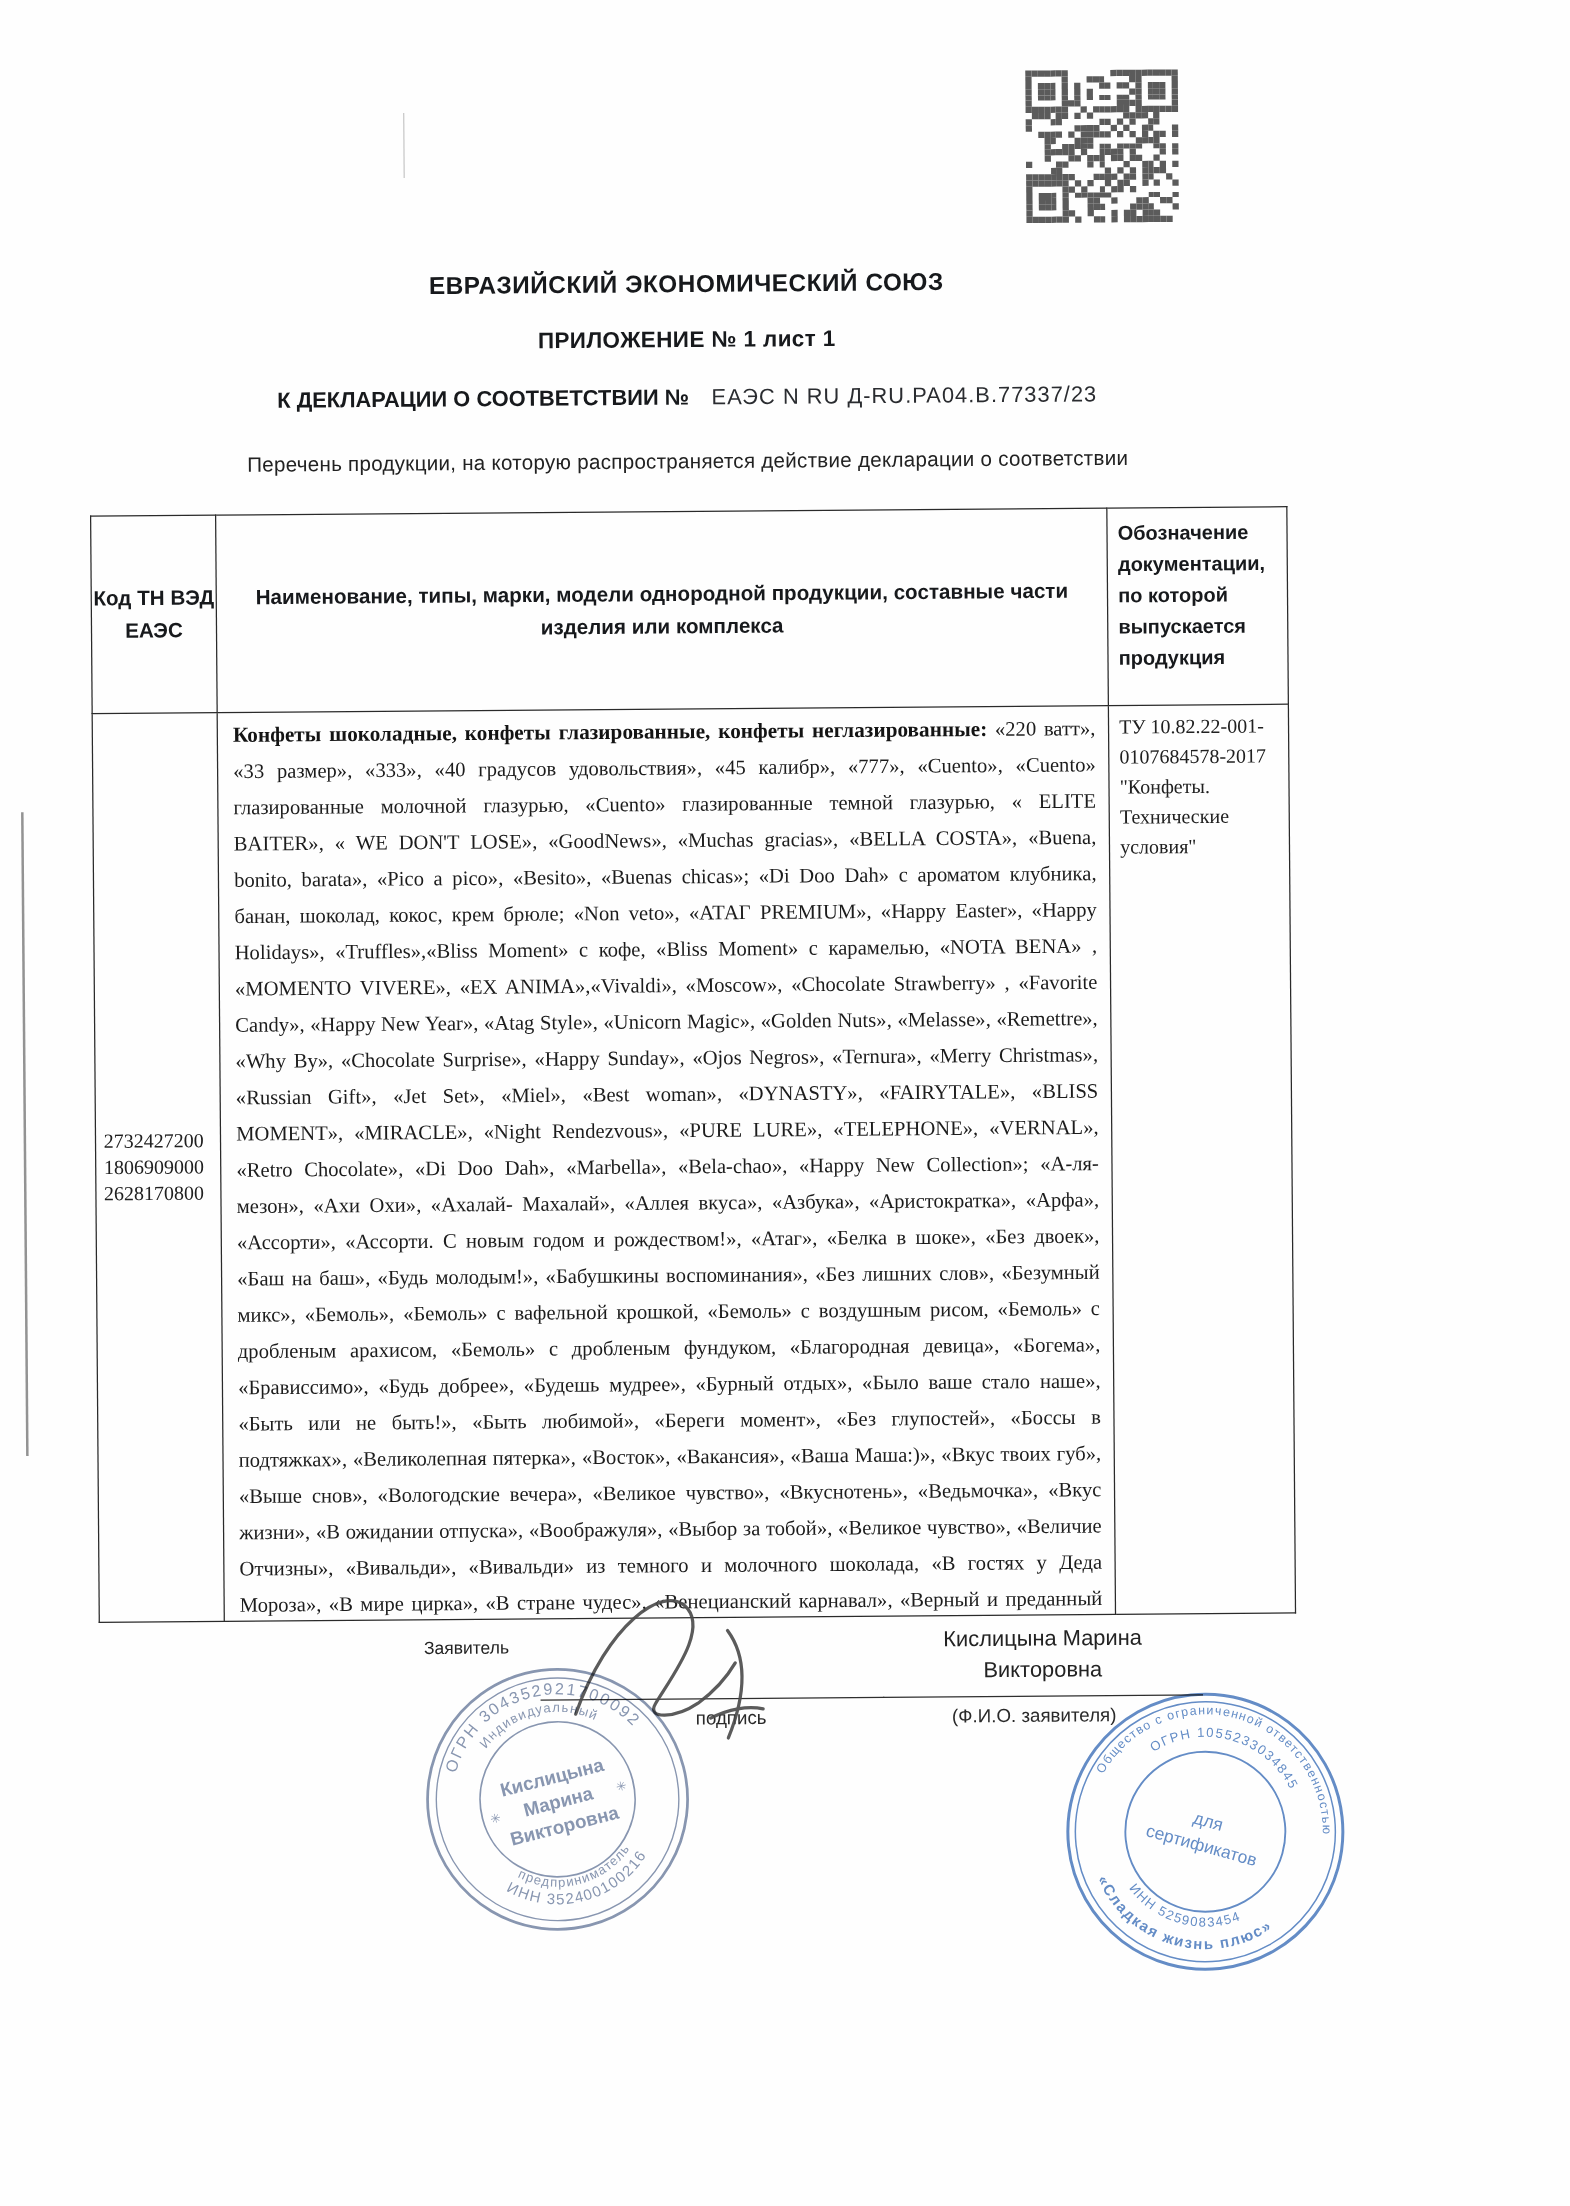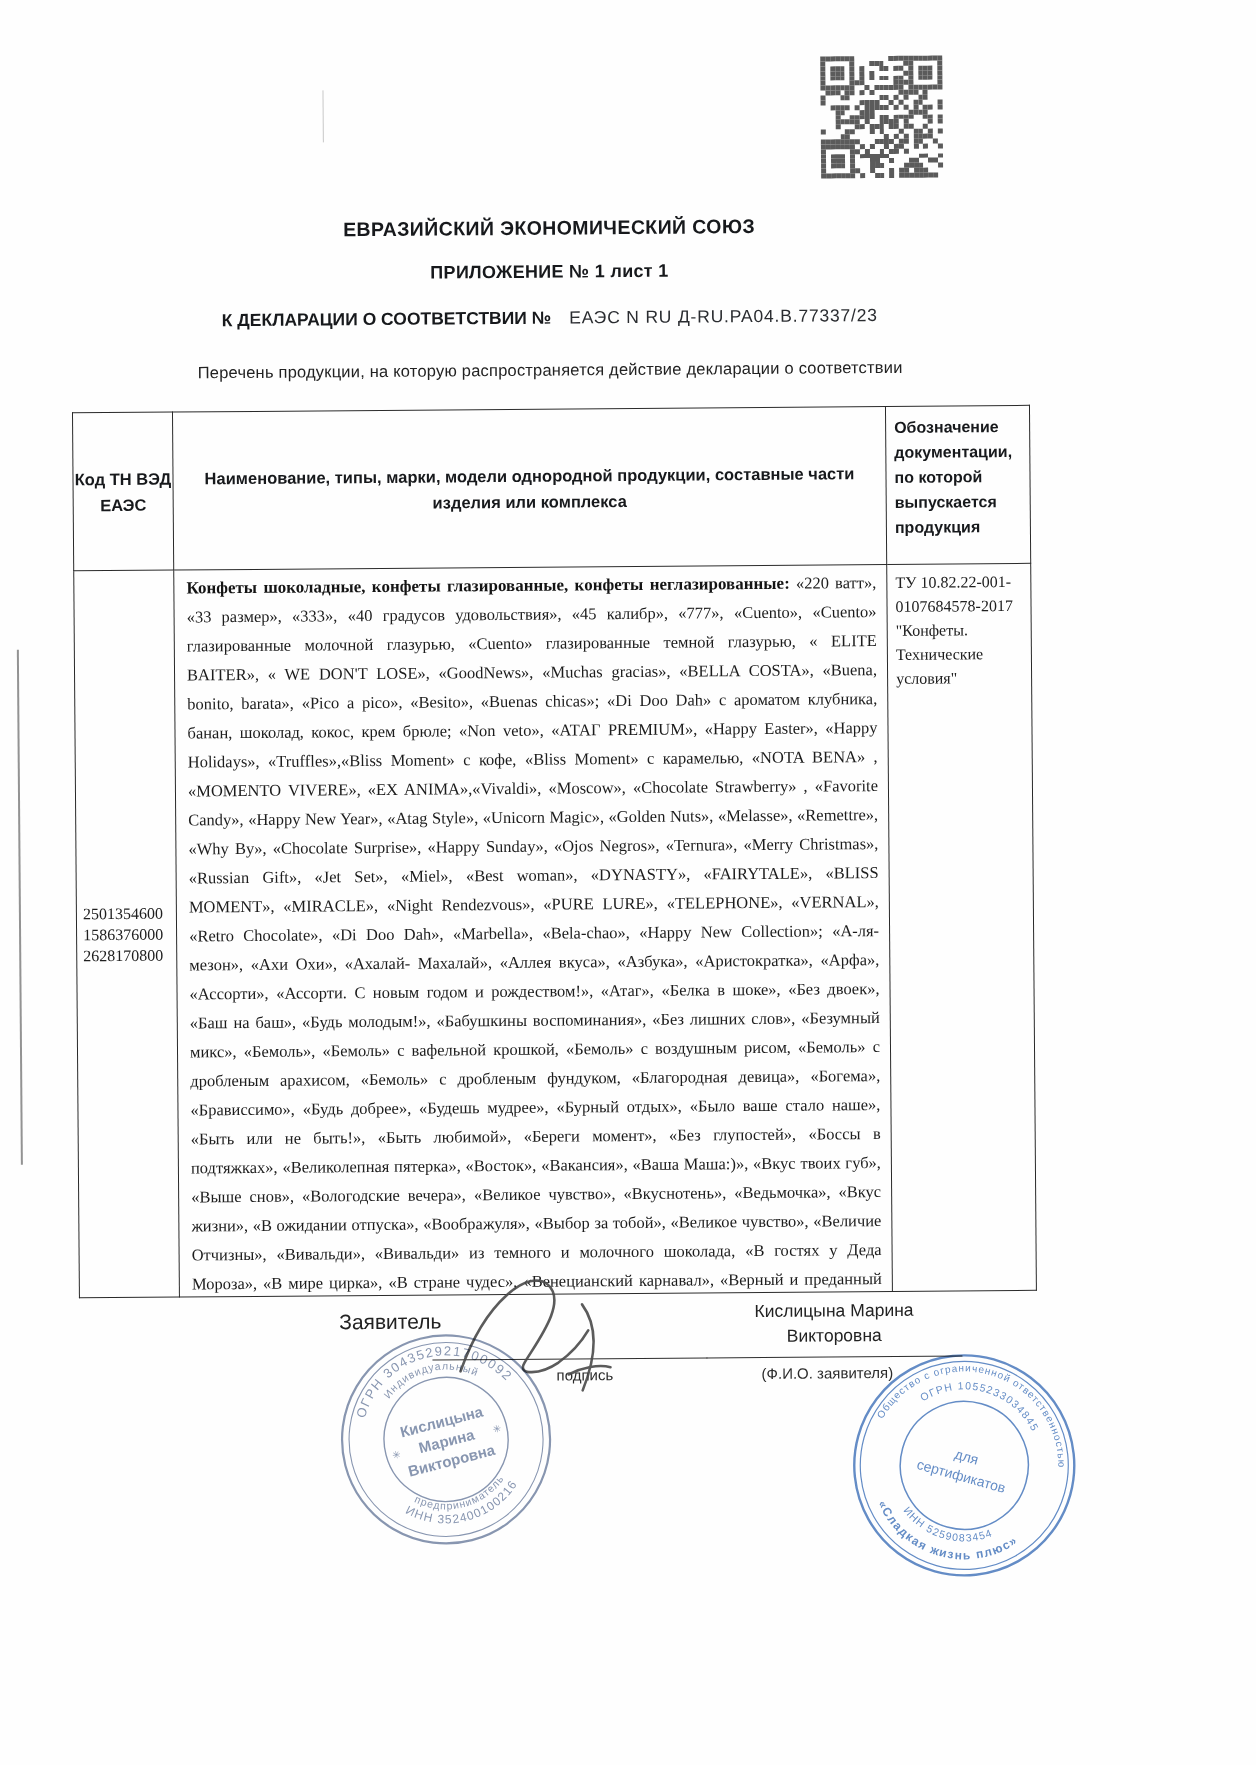--- a/index.html
+++ b/index.html
@@ -48,21 +48,21 @@
   td.codes { vertical-align: middle; font-family: "Liberation Serif", serif; font-size: 16px;
              line-height: 21px; padding-left: 6px; color: #202020; }
   td.product { vertical-align: top; padding: 3px 10px 0 12px; }
   .product-clip { height: 720px; overflow: hidden; font-family: "Liberation Serif", serif;
                   font-size: 16.5px; line-height: 29px; text-align: justify; color: #1c1c1c; }
   .product-clip .lead { font-weight: bold; font-size: 17px; color: #141414; }
   td.doc { vertical-align: top; font-family: "Liberation Serif", serif; font-size: 16px;
            line-height: 24px; padding: 6px 6px 0 8px; color: #202020; }
 
   
-  .applicant-label { position: absolute; left: 335px; top: 1308px; font-size: 21px; color: #222; }
+  .applicant-label { position: absolute; left: 335px; top: 1308px; font-size: 14px; color: #222; }
   .sig-line { position: absolute; left: 428px; top: 1358px; width: 275px; border-bottom: 1.6px solid #2e2e2e; }
   .sig-caption { position: absolute; left: 552px; top: 1366px; font-size: 15px; color: #2a2a2a; }
   .name-block { position: absolute; left: 702px; top: 1300px; width: 256px; text-align: center;
                 font-size: 17.5px; line-height: 25px; color: #222; }
   .name-line { position: absolute; left: 702px; top: 1358px; width: 256px; border-bottom: 1.6px solid #2e2e2e; }
   .name-caption { position: absolute; left: 757px; top: 1366px; font-size: 15px; color: #2a2a2a; }
 
   .signature { position: absolute; left: 448px; top: 1268px; width: 235px; height: 132px; opacity: .9; }
 
   .stamp { mix-blend-mode: multiply; }
@@ -726,22 +726,22 @@
       <thead>
         <tr>
           <th class="h-code">Код ТН ВЭД ЕАЭС</th>
           <th class="h-name">Наименование, типы, марки, модели однородной продукции, составные части изделия или комплекса</th>
           <th class="h-doc">Обозначение документации, по которой выпускается продукция</th>
         </tr>
       </thead>
       <tbody>
         <tr>
           <td class="codes">
-            <div>2501354600</div>
-            <div>1586376000</div>
+            <div>2732427200</div>
+            <div>1806909000</div>
             <div>2628170800</div>
           </td>
           <td class="product">
             <div class="product-clip">
               <span class="lead">Конфеты шоколадные, конфеты глазированные, конфеты неглазированные:</span>
               <span>«220 ватт», «33 размер», «333», «40 градусов удовольствия», «45 калибр», «777», «Cuento», «Cuento» глазированные молочной глазурью, «Cuento» глазированные темной глазурью, « ELITE BAITER», « WE DON'T LOSE», «GoodNews», «Muchas gracias», «BELLA COSTA», «Buena, bonito, barata», «Pico a pico», «Besito», «Buenas chicas»; «Di Doo Dah» с ароматом клубника, банан, шоколад, кокос, крем брюле; «Non veto», «АТАГ PREMIUM», «Happy Easter», «Happy Holidays», «Truffles»,«Bliss Moment» с кофе, «Bliss Moment» с карамелью, «NOTA BENA» , «MOMENTO VIVERE», «EX ANIMA»,«Vivaldi», «Moscow», «Chocolate Strawberry» , «Favorite Candy», «Happy New Year», «Atag Style», «Unicorn Magic», «Golden Nuts», «Melasse», «Remettre», «Why By», «Chocolate Surprise», «Happy Sunday», «Ojos Negros», «Ternura», «Merry Christmas», «Russian Gift», «Jet Set», «Miel», «Best woman», «DYNASTY», «FAIRYTALE», «BLISS MOMENT», «MIRACLE», «Night Rendezvous», «PURE LURE», «TELEPHONE», «VERNAL», «Retro Chocolate», «Di Doo Dah», «Marbella», «Bela-chao», «Happy New Collection»; «А-ля-мезон», «Ахи Охи», «Ахалай- Махалай», «Аллея вкуса», «Азбука», «Аристократка», «Арфа», «Ассорти», «Ассорти. С новым годом и рождеством!», «Атаг», «Белка в шоке», «Без двоек», «Баш на баш», «Будь молодым!», «Бабушкины воспоминания», «Без лишних слов», «Безумный микс», «Бемоль», «Бемоль» с вафельной крошкой, «Бемоль» с воздушным рисом, «Бемоль» с дробленым арахисом, «Бемоль» с дробленым фундуком, «Благородная девица», «Богема», «Брависсимо», «Будь  добрее», «Будешь мудрее», «Бурный отдых», «Было ваше стало наше», «Быть или не быть!», «Быть любимой», «Береги момент», «Без глупостей», «Боссы в подтяжках», «Великолепная пятерка», «Восток», «Вакансия», «Ваша Маша:)», «Вкус твоих губ», «Выше снов», «Вологодские вечера», «Великое чувство», «Вкуснотень», «Ведьмочка», «Вкус жизни», «В ожидании отпуска», «Воображуля», «Выбор за тобой», «Великое чувство», «Величие Отчизны», «Вивальди», «Вивальди» из темного и молочного шоколада, «В гостях у Деда Мороза», «В мире цирка», «В стране чудес», «Венецианский  карнавал», «Верный и преданный Марине», «Верный и преданный», «Весёлая компания», «Веселое путешествие», «Весёлые выходные», «Весь мир театр», «Взрыв эмоций», «Викки», «Вкус детства», «Вкус года», «Вкус настроения», «Вкус прошлого», «Вкусняшка», «Владыка</span>
             </div>
           </td>
           <td class="doc">ТУ 10.82.22-001-0107684578-2017 "Конфеты. Технические условия"</td>
         </tr>

